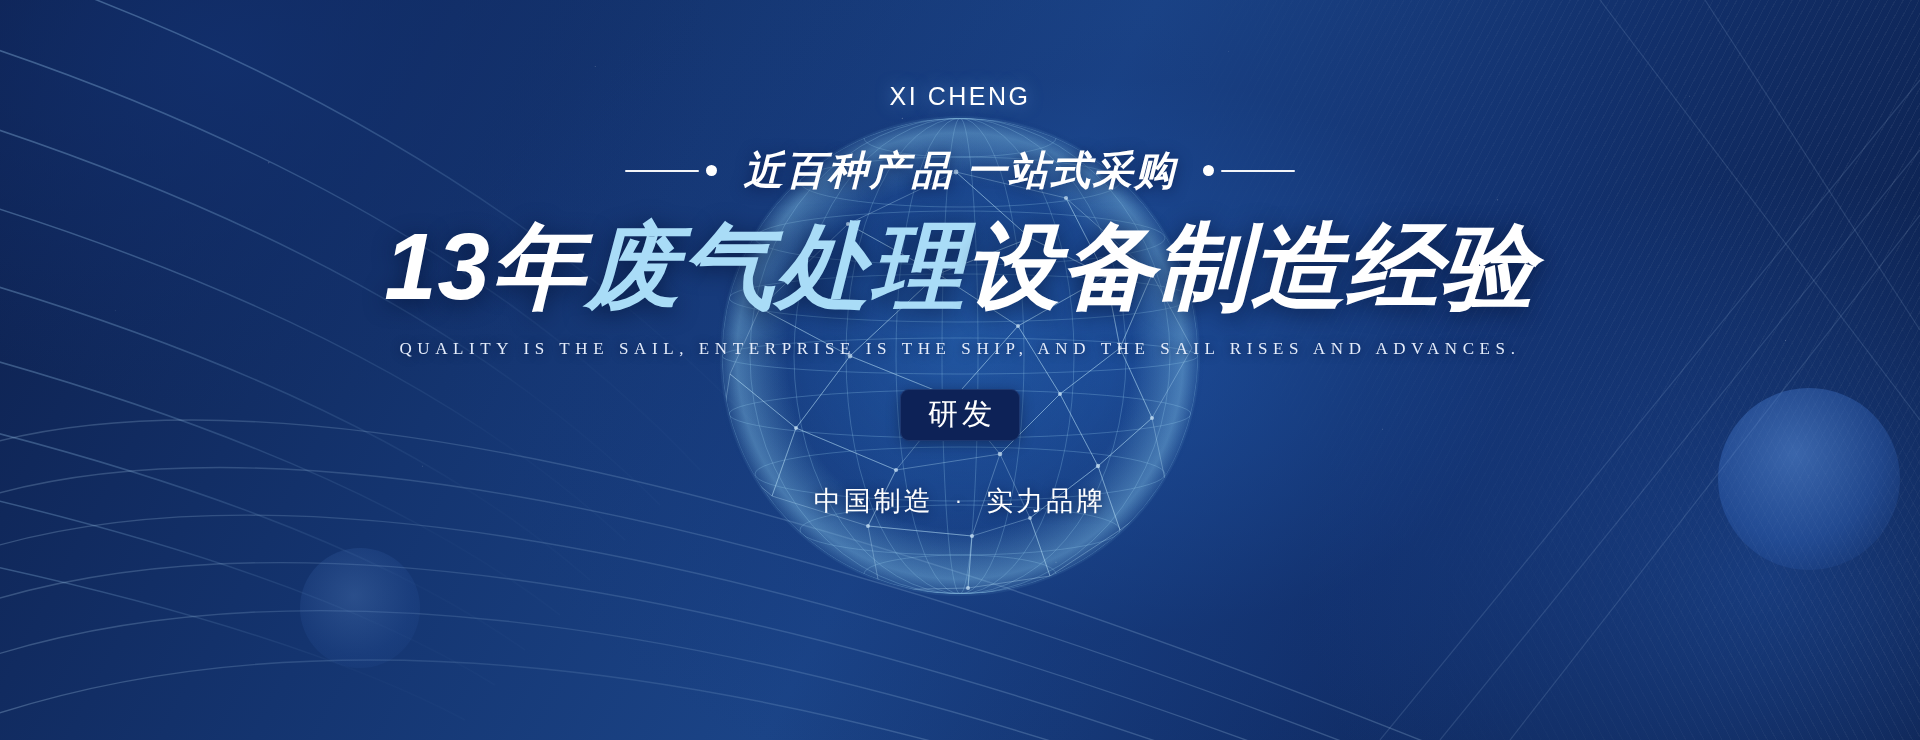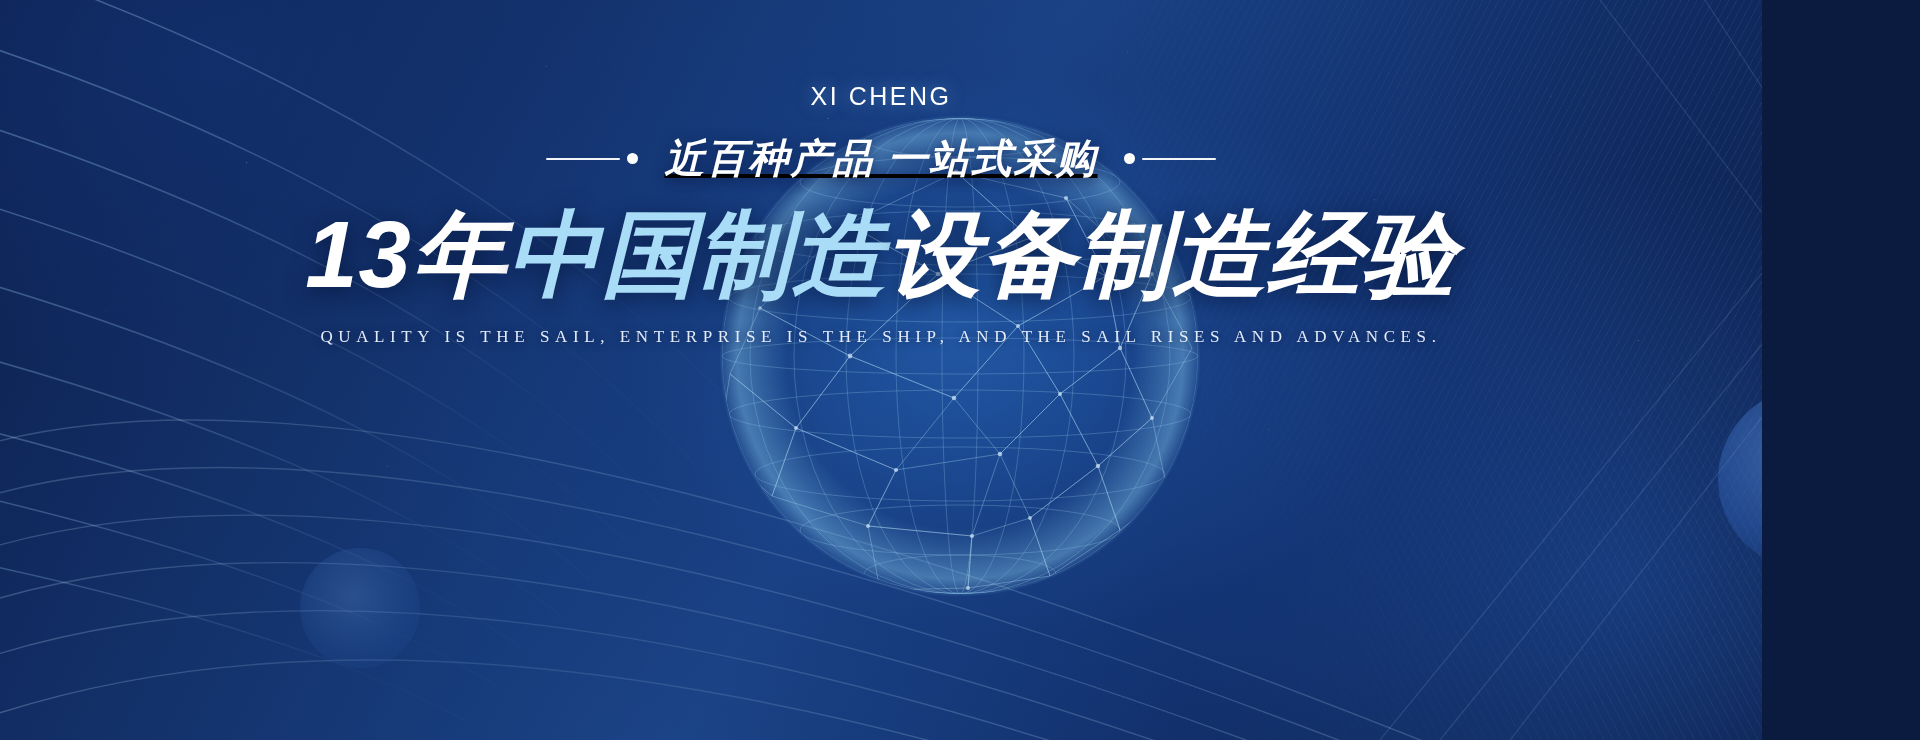--- a/index.html
+++ b/index.html
@@ -6,21 +6,21 @@
 
   html, body {
     width:1920px; height:740px;
     background:#0b1a3f;
     overflow:hidden;
     font-family:"Liberation Sans", sans-serif;
   }
 
   #banner {
     position:relative;
-    width:1762px; height:740px;
+    width:1920px; height:740px;
     overflow:hidden;
     background:
       radial-gradient(ellipse 900px 620px at 58% 48%, rgba(32,86,170,0.55) 0%, rgba(20,55,125,0.25) 45%, rgba(10,26,66,0) 75%),
       radial-gradient(ellipse 700px 500px at 12% 8%,  rgba(18,48,110,0.85) 0%, rgba(11,26,64,0) 70%),
       radial-gradient(ellipse 640px 560px at 92% 78%, rgba(34,84,168,0.50) 0%, rgba(11,26,64,0) 72%),
       linear-gradient(118deg, #0d1f4c 0%, #14346f 28%, #1b4487 50%, #12306b 72%, #0b1c44 100%);
   }
 
   
 
@@ -91,22 +91,22 @@
   .brand {
     margin-top:82px;
     font-size:25px;
     letter-spacing:2.5px;
     color:#ffffff;
     font-weight:400;
     text-shadow:0 0 16px rgba(120,190,255,0.55);
   }
 
   .sub-row {
-    margin-top:20px;
-    display:flex; align-items:center; gap:26px;text-decoration:underline;
+    margin-top:32px;
+    display:flex; align-items:center; gap:26px;
   }
   .deco { display:flex; align-items:center; gap:7px; }
   .deco .bar { width:74px; height:2px; background:#ffffff; opacity:0.95; border-radius:1px; }
   .deco .dot { width:11px; height:11px; border-radius:50%; background:#ffffff; }
   .deco.right { flex-direction:row-reverse; }
 
   .subtitle {
     font-size:40px;
     font-weight:700;
     font-style:italic;
@@ -325,23 +325,29 @@
         <span class="dot"></span>
       </span>
       <span class="subtitle">近百种产品 一站式采购</span>
       <span class="deco right">
         <span class="bar"></span>
         <span class="dot"></span>
       </span>
     </div>
 
     <div class="headline">
-      <span>13年</span><span class="accent">中国制造</span><span>设备制造经验</span>
+      <span>13年</span><span class="accent">废气处理</span><span>设备制造经验</span>
     </div>
 
     <div class="tagline">QUALITY IS THE SAIL, ENTERPRISE IS THE SHIP, AND THE SAIL RISES AND ADVANCES.</div>
 
     <div class="badges">
+      <span class="badge">研发</span>
     </div>
 
+    <div class="footer-row">
+      <span>中国制造</span>
+      <span class="mid-dot">·</span>
+      <span>实力品牌</span>
+    </div>
 
   </div>
 </div>
 
 </body></html>

